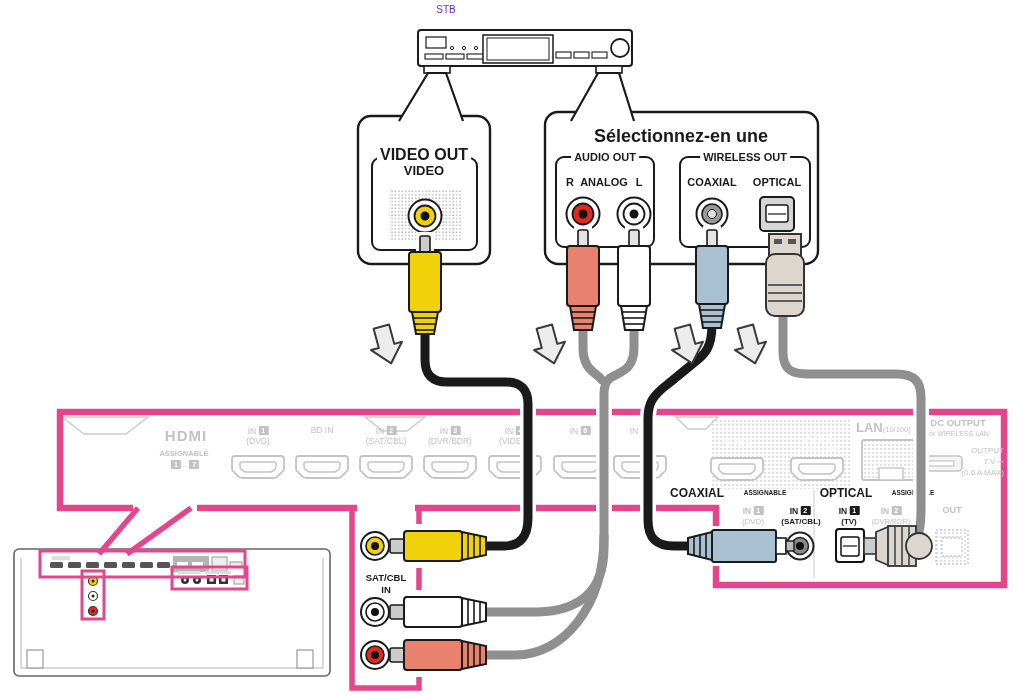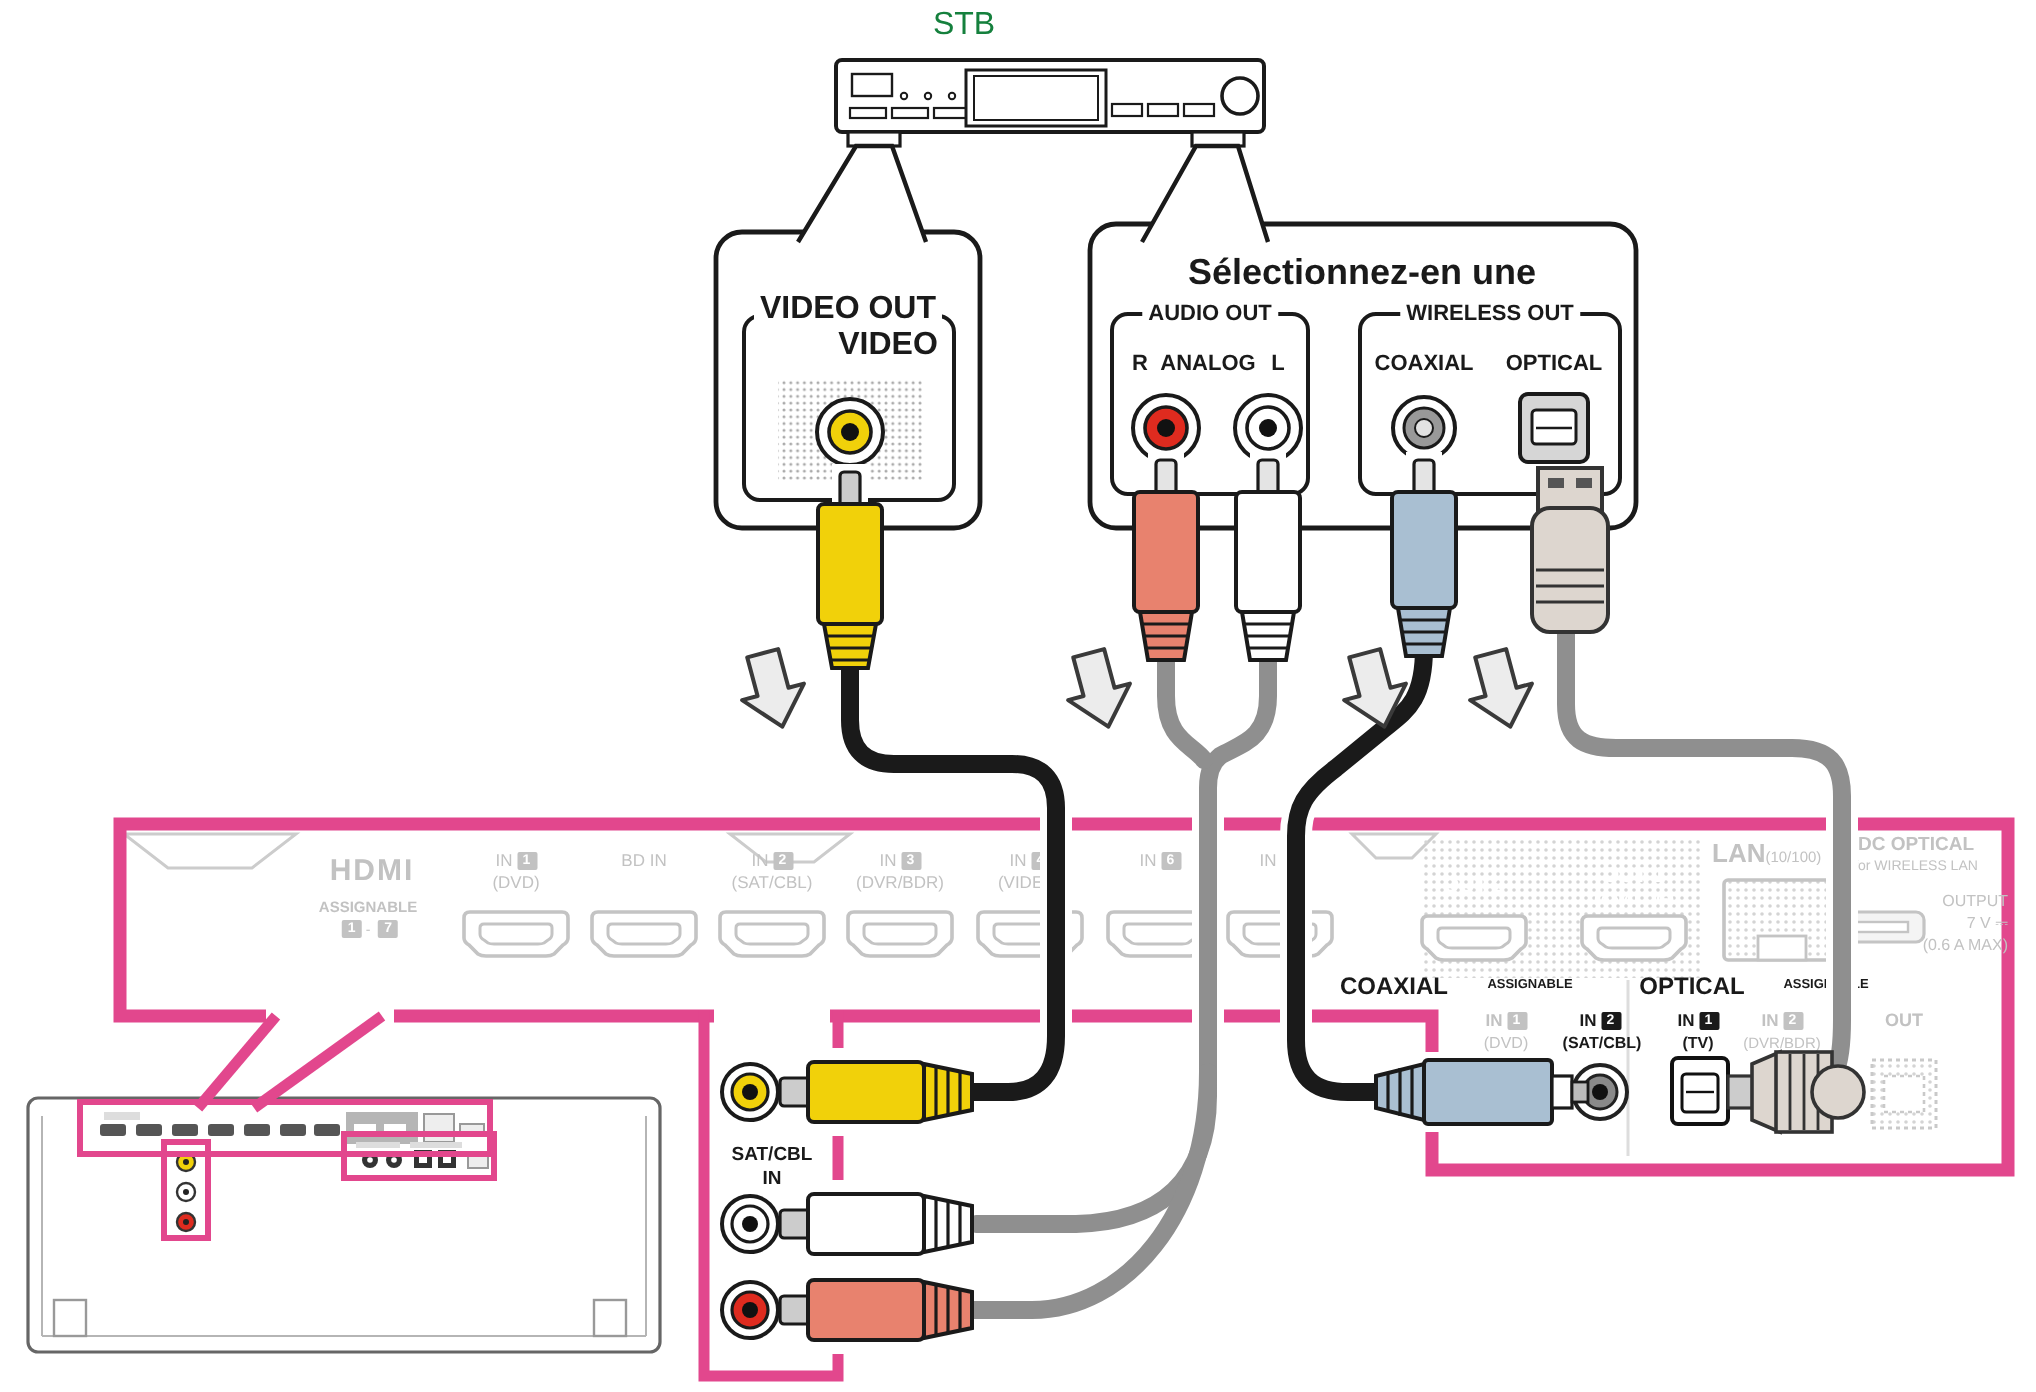--- a/index.html
+++ b/index.html
@@ -201,24 +201,24 @@
       <circle cx="375" cy="612" r="14" fill="#fff" stroke="#1a1a1a" stroke-width="2"></circle>
       <circle cx="375" cy="612" r="9" fill="#fff" stroke="#1a1a1a" stroke-width="1.6"></circle>
       <circle cx="375" cy="612" r="4" fill="#111"></circle>
       <circle cx="375" cy="655" r="14" fill="#fff" stroke="#1a1a1a" stroke-width="2"></circle>
       <circle cx="375" cy="655" r="9" fill="var(--red)" stroke="#1a1a1a" stroke-width="1.6"></circle>
       <circle cx="375" cy="655" r="4" fill="#111"></circle>
     </g>
   </svg>
 
   <div id="textlayer">
-    <div class="lbl" style="left:482px;top:4px;font-size:16px;color:#15803d">STB</div>
+    <div class="lbl" style="left:446px;top:4px;font-size:10px;color:#6d28d9">STB</div>
 
     <div class="lbl b bg" style="left:424px;top:146px;font-size:16px">VIDEO OUT</div>
-    <div class="lbl b" style="left:444px;top:164px;font-size:16px">VIDEO</div>
+    <div class="lbl b" style="left:424px;top:164px;font-size:13px">VIDEO</div>
 
     <div class="lbl b" style="left:681px;top:127px;font-size:18px">Sélectionnez-en une</div>
     <div class="lbl b bg" style="left:605px;top:151px;font-size:11px">AUDIO OUT</div>
     <div class="lbl b" style="left:570px;top:176px;font-size:11px">R</div>
     <div class="lbl b" style="left:604px;top:176px;font-size:11px">ANALOG</div>
     <div class="lbl b" style="left:639px;top:176px;font-size:11px">L</div>
     <div class="lbl b bg" style="left:745px;top:151px;font-size:11px">WIRELESS OUT</div>
     <div class="lbl b" style="left:712px;top:176px;font-size:11px">COAXIAL</div>
     <div class="lbl b" style="left:777px;top:176px;font-size:11px">OPTICAL</div>
 
@@ -236,21 +236,21 @@
     <div class="lbl gray" style="left:515px;top:426px;font-size:8.5px"><span>IN</span><span class="bdg g">4</span></div>
     <div class="lbl gray" style="left:515px;top:437px;font-size:8.5px">(VIDEO)</div>
     <div class="lbl gray" style="left:580px;top:426px;font-size:8.5px"><span>IN</span><span class="bdg g">6</span></div>
     <div class="lbl gray" style="left:640px;top:426px;font-size:8.5px"><span>IN</span><span class="bdg g">7</span></div>
 
     <div class="lbl b white" style="left:737px;top:438px;font-size:10.5px">OUT 2</div>
     <div class="lbl b white" style="left:817px;top:433px;font-size:10.5px">OUT 1</div>
     <div class="lbl b white" style="left:817px;top:446px;font-size:8px">(ANALOG)</div>
 
     <div class="lbl noc gray" style="left:856px;top:418px"><span class="b" style="font-size:13px">LAN</span><span style="font-size:7.5px">(10/100)</span></div>
-    <div class="lbl b gray" style="left:958px;top:418px;font-size:9.5px">DC OPTICAL</div>
+    <div class="lbl b gray" style="left:958px;top:418px;font-size:9.5px">DC OUTPUT</div>
     <div class="lbl gray" style="left:958px;top:430px;font-size:7px">for WIRELESS LAN</div>
     <div class="lbl r gray" style="left:1004px;top:447px;font-size:8px">OUTPUT</div>
     <div class="lbl r gray" style="left:1004px;top:458px;font-size:8px">7 V ⎓</div>
     <div class="lbl r gray" style="left:1004px;top:469px;font-size:8px">(0.6 A MAX)</div>
 
     <div class="lbl b" style="left:697px;top:487px;font-size:12px">COAXIAL</div>
     <div class="lbl b" style="left:765px;top:489px;font-size:6.5px">ASSIGNABLE</div>
     <div class="lbl gray" style="left:753px;top:506px;font-size:8.5px;font-weight:bold"><span>IN</span><span class="bdg g">1</span></div>
     <div class="lbl gray" style="left:753px;top:518px;font-size:8px">(DVD)</div>
     <div class="lbl b" style="left:800px;top:506px;font-size:8.5px"><span>IN</span><span class="bdg">2</span></div>

